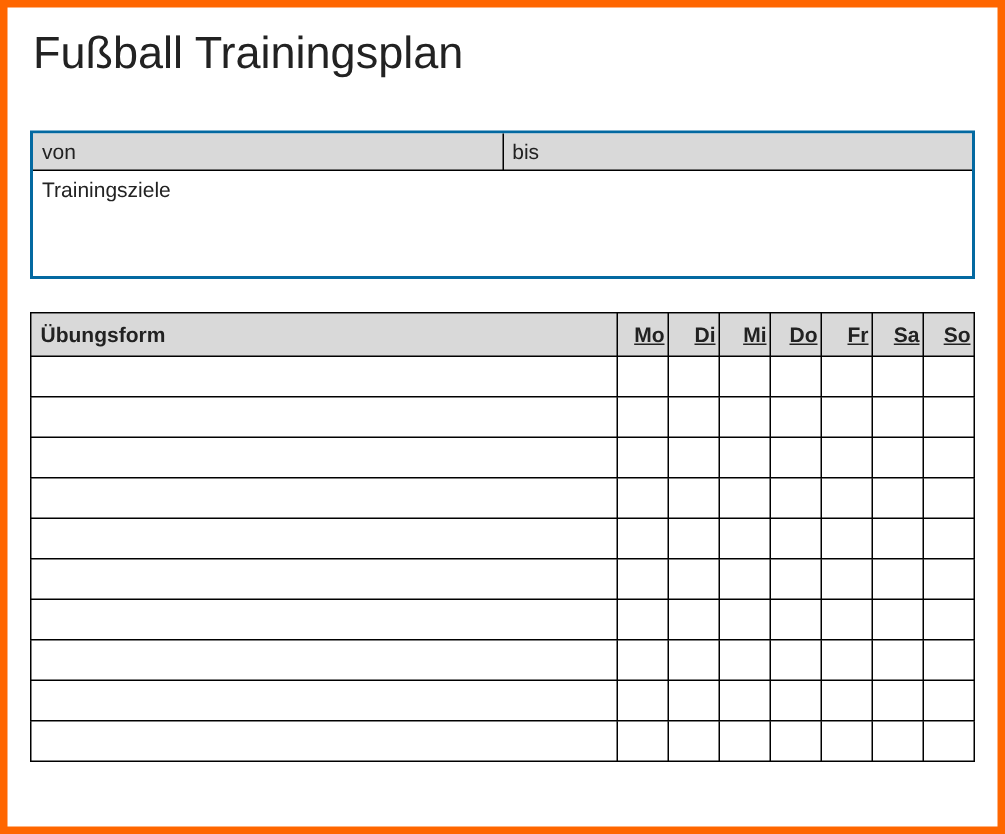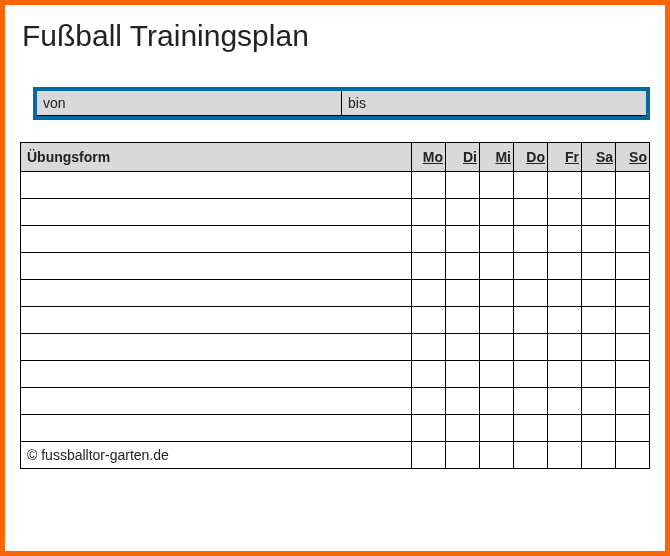--- a/index.html
+++ b/index.html
@@ -11,23 +11,22 @@
     font-family: Arial, Helvetica, sans-serif;
     padding: 10px 15px;
     color: #222;
   }
   .title {
     font-size: 30px;
     font-weight: 400;
     margin: 4px 0 34px 2px;
   }
   .block1 {
-    border: 4px solid #0369a1;
+    border: 2px solid #0369a1;
     margin-bottom: 22px;
-    margin-left: 13px;
   }
   .vbrow {
     display: flex;
   }
   .vbcell {
     flex: 1;
     background: #d9d9d9;
     border-bottom: 1px solid #000;
     padding: 4px 6px;
     font-size: 14px;
@@ -72,20 +71,21 @@
 </head>
 <body>
 
 <h1 class="title">Fußball Trainingsplan</h1>
 
 <div class="block1">
   <div class="vbrow">
     <div class="vbcell">von</div>
     <div class="vbcell">bis</div>
   </div>
+  <div class="goals">Trainingsziele</div>
 </div>
 
 <table class="schedule">
   <thead>
     <tr>
       <th>Übungsform</th>
       <th class="day">Mo</th>
       <th class="day">Di</th>
       <th class="day">Mi</th>
       <th class="day">Do</th>
@@ -188,24 +188,14 @@
     <tr>
         <td></td>
         <td></td>
         <td></td>
         <td></td>
         <td></td>
         <td></td>
         <td></td>
         <td></td>
       </tr>
-    <tr>
-      <td class="copyright">© fussballtor-garten.de</td>
-      <td></td>
-        <td></td>
-        <td></td>
-        <td></td>
-        <td></td>
-        <td></td>
-        <td></td>
-    </tr>
   </tbody>
 </table>
 
 </body></html>

